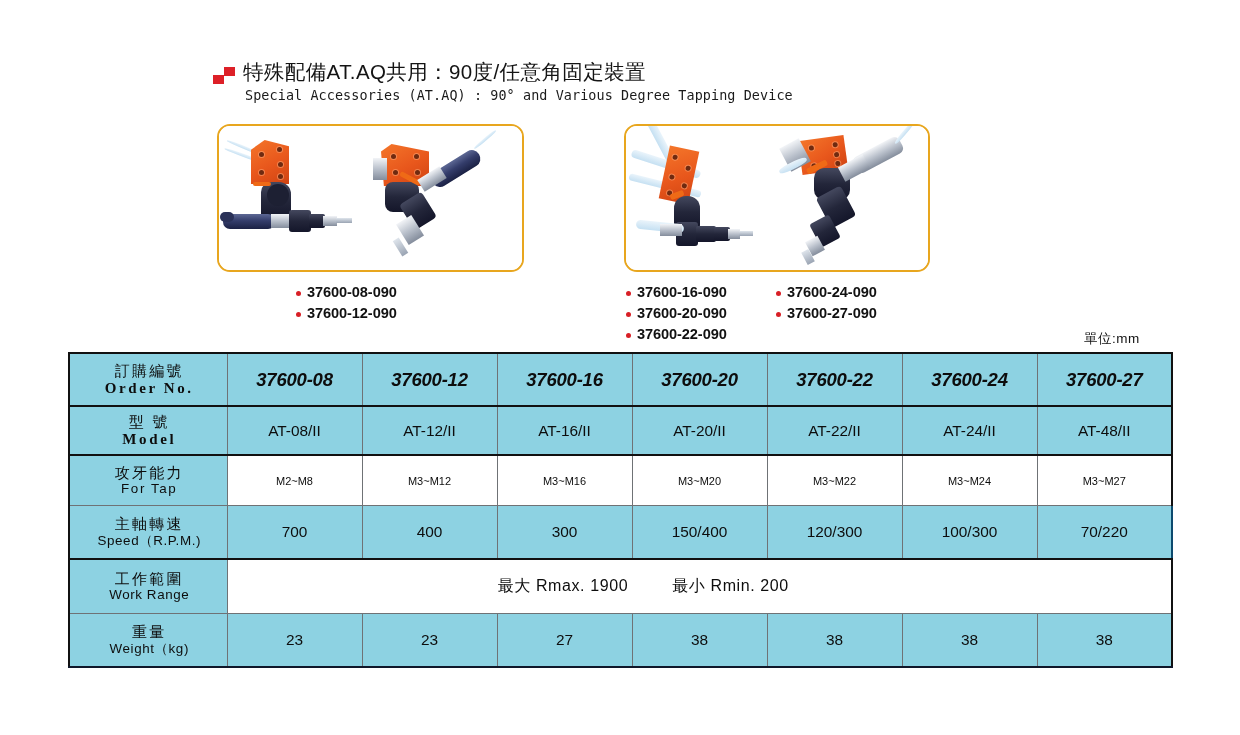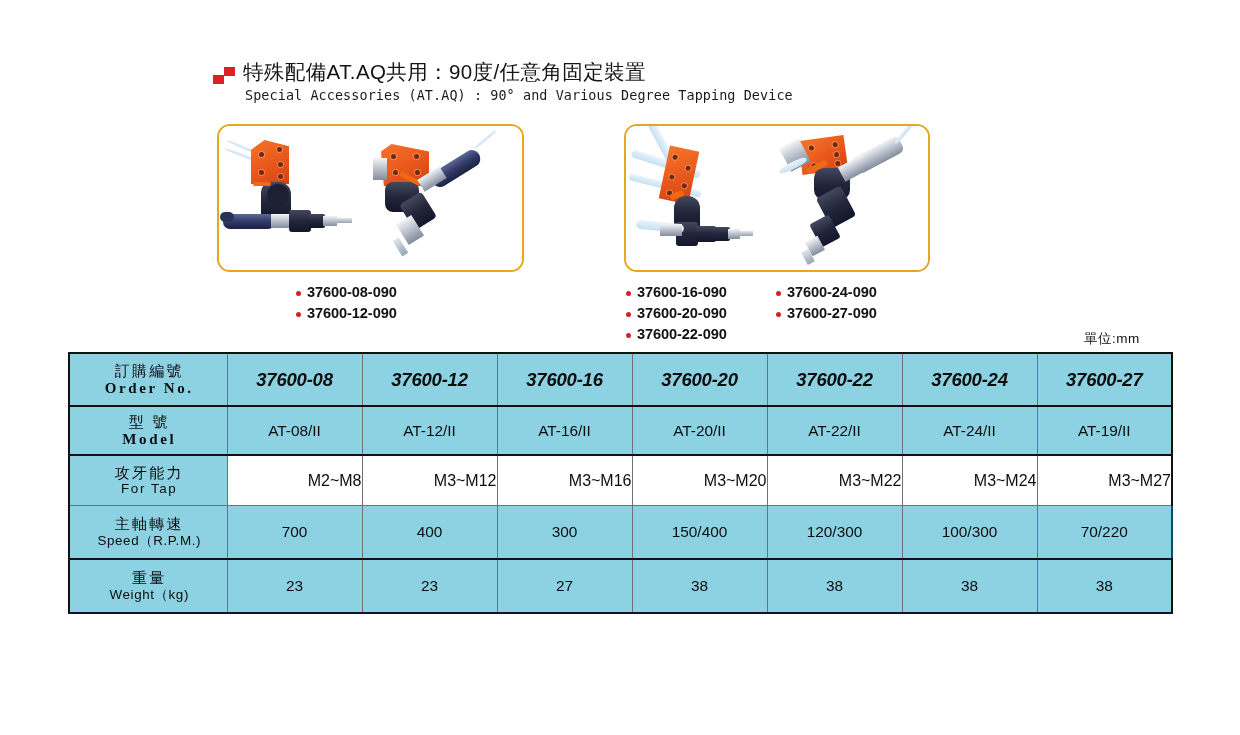--- a/index.html
+++ b/index.html
@@ -213,21 +213,21 @@
     letter-spacing: -0.2px;
   }
 
   #spec-table tr.row-model td { height: 41px; }
   #spec-table tr.row-model .value-cell { background: #8dd2e2; font-size: 15.4px; }
   #spec-table tr.row-model td.label-cell { border-left: 2px solid #111; }
   #spec-table tr.row-model td.last { border-right: 2px solid #111; }
   #spec-table tr.row-model td { border-bottom: 2px solid #111; }
 
   #spec-table tr.row-tap td { height: 43px; }
-  #spec-table tr.row-tap .value-cell { background: #ffffff; font-size: 16px; text-align: right; }
+  #spec-table tr.row-tap .value-cell { background: #ffffff; font-size: 11px; }
   #spec-table tr.row-tap td.label-cell { border-left: 2px solid #111; }
   #spec-table tr.row-tap td.last { border-right: 2px solid #111; }
 
   #spec-table tr.row-speed td { height: 46px; }
   #spec-table tr.row-speed .value-cell { background: #8dd2e2; font-size: 15.4px; }
   #spec-table tr.row-speed td.label-cell { border-left: 2px solid #111; }
   #spec-table tr.row-speed td.last { border-right: 2px solid #0c4a6e; }
   #spec-table tr.row-speed td { border-bottom: 2px solid #111; }
 
   #spec-table tr.row-range td { height: 47px; }
@@ -401,21 +401,21 @@
       <td class="label-cell">
         <span class="label-cn">型 號</span>
         <span class="label-en strong">Model</span>
       </td>
       <td class="value-cell">AT-08/II</td>
       <td class="value-cell">AT-12/II</td>
       <td class="value-cell">AT-16/II</td>
       <td class="value-cell">AT-20/II</td>
       <td class="value-cell">AT-22/II</td>
       <td class="value-cell">AT-24/II</td>
-      <td class="value-cell last">AT-19/II</td>
+      <td class="value-cell last">AT-48/II</td>
     </tr>
 
     <tr class="row-tap">
       <td class="label-cell">
         <span class="label-cn">攻牙能力</span>
         <span class="label-en">For Tap</span>
       </td>
       <td class="value-cell">M2~M8</td>
       <td class="value-cell">M3~M12</td>
       <td class="value-cell">M3~M16</td>
@@ -432,20 +432,33 @@
       </td>
       <td class="value-cell">700</td>
       <td class="value-cell">400</td>
       <td class="value-cell">300</td>
       <td class="value-cell">150/400</td>
       <td class="value-cell">120/300</td>
       <td class="value-cell">100/300</td>
       <td class="value-cell last">70/220</td>
     </tr>
 
+    <tr class="row-range">
+      <td class="label-cell">
+        <span class="label-cn">工作範圍</span>
+        <span class="label-en tight">Work Range</span>
+      </td>
+      <td class="value-cell" colspan="7">
+        <span class="range-inner">
+          <span>最大 Rmax. 1900</span>
+          <span class="range-gap"></span>
+          <span>最小 Rmin. 200</span>
+        </span>
+      </td>
+    </tr>
 
     <tr class="row-weight">
       <td class="label-cell">
         <span class="label-cn">重量</span>
         <span class="label-en tight">Weight（kg)</span>
       </td>
       <td class="value-cell">23</td>
       <td class="value-cell">23</td>
       <td class="value-cell">27</td>
       <td class="value-cell">38</td>

